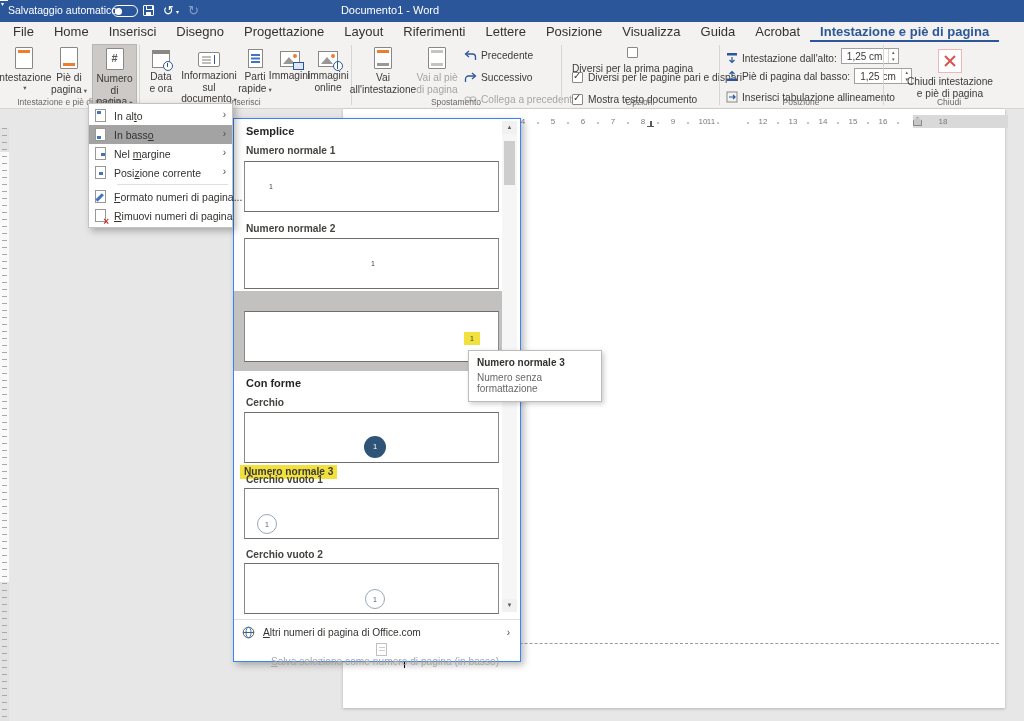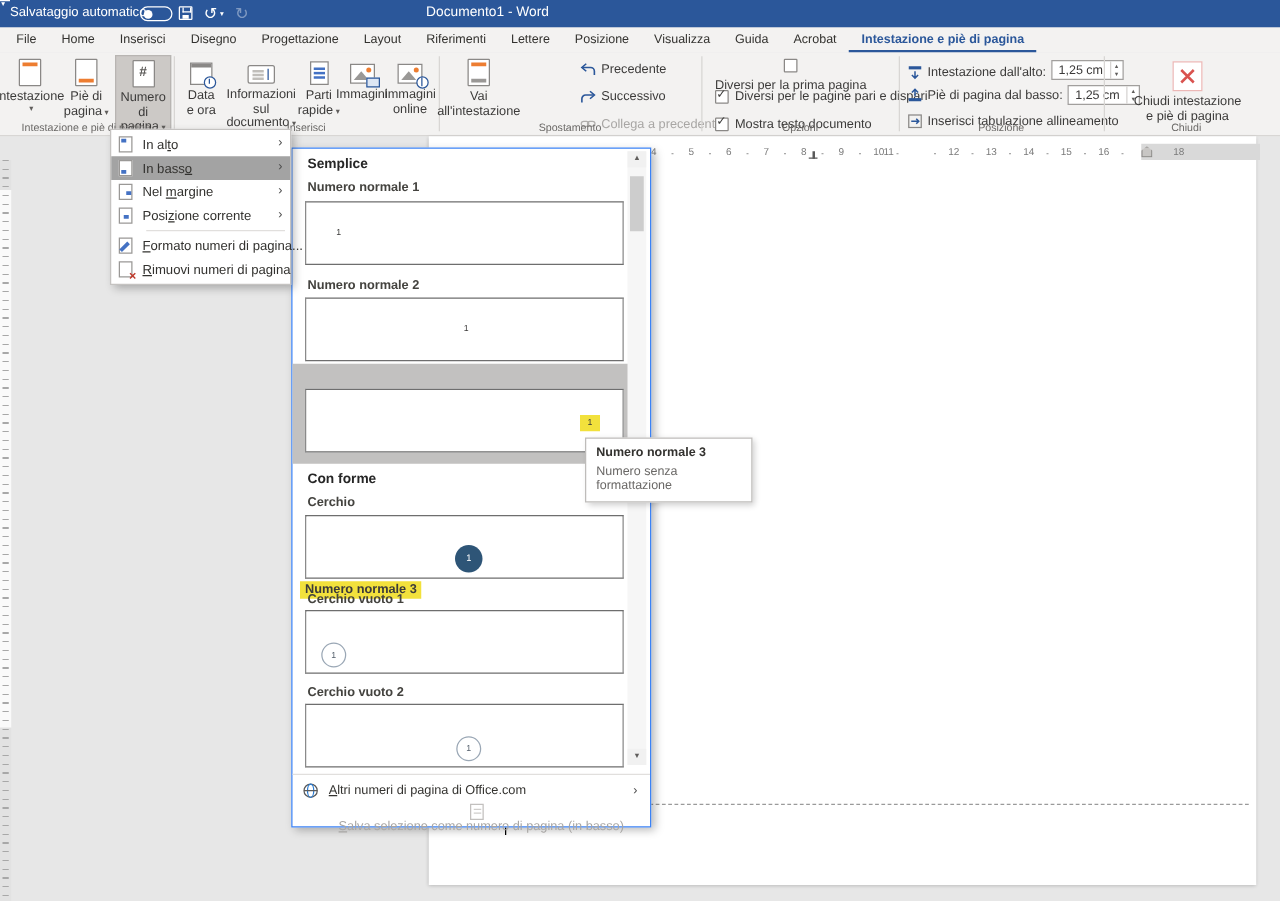--- a/index.html
+++ b/index.html
@@ -23,21 +23,21 @@
   #qat-ico::after{content:"▾";position:absolute;left:1px;top:0px;font-size:6px;color:#fff;}
   #doc-title{position:absolute;left:300px;top:4px;width:180px;text-align:center;font-size:11px;}
   #search-box{position:absolute;left:550px;top:2.5px;width:258px;height:17px;background:#7b99c7;border:1px solid #a4b7d8;border-radius:3px;display:flex;align-items:center;padding-left:26px;}
   #search-glyph{position:absolute;left:9px;top:3.5px;width:7px;height:7px;border:1.2px solid #132c52;border-radius:50%;}
   #search-glyph::after{content:"";position:absolute;left:6px;top:6px;width:4px;height:1.2px;background:#132c52;transform:rotate(45deg);}
   #search-input{border:none;outline:none;background:transparent;font-size:10.5px;color:#132c52;width:200px;}
   #search-input::placeholder{color:#132c52;opacity:1;}
 
   
   #tabrow{position:absolute;left:0;top:22px;width:1024px;height:20px;background:#f3f2f1;display:flex;align-items:stretch;padding-left:3px;}
-  .tab{font-size:10px;color:#33322f;padding:0 10px;line-height:19px;white-space:nowrap;}
+  .tab{font-size:13px;color:#33322f;padding:0 10px;line-height:19px;white-space:nowrap;}
   .tab.active{color:var(--accent,#2b579a);font-weight:700;border-bottom:2.5px solid var(--accent,#2b579a);}
 
   
   #ribbon{position:absolute;left:0;top:42px;width:1024px;height:67px;background:#f3f2f1;border-bottom:1px solid #d8d6d4;}
   .vsep{position:absolute;top:3px;height:60px;width:1px;background:#d8d6d4;}
   .grouplabel{position:absolute;top:55px;font-size:8.5px;color:#6a6866;text-align:center;white-space:nowrap;overflow:hidden;}
   .bigbtn{position:absolute;top:2px;height:62px;display:flex;flex-direction:column;align-items:center;padding-top:3px;font-size:10.2px;color:#3b3a39;text-align:center;line-height:1.15;}
   .bigbtn .lbl{margin-top:3px;}
   .bigbtn.pressed{background:#ccc9c6;border:1px solid #b8b5b2;}
   .bigbtn.disabled{color:#a6a4a2;}
@@ -230,20 +230,28 @@
     <div class="vsep" style="left:351px;"></div>
 
     <div class="bigbtn" style="left:354px;width:58px;">
       <span class="pageico">
           <span class="bar-t"></span>
           <span class="bar-bg"></span>
         </span>
       <span class="lbl">Vai</span>
       <span>all'intestazione</span>
     </div>
+    <div class="bigbtn disabled" style="left:413px;width:48px;">
+      <span class="pageico gray">
+          <span class="bar-t"></span>
+          <span class="bar-b"></span>
+        </span>
+      <span class="lbl">Vai al piè</span>
+      <span>di pagina</span>
+    </div>
     <div class="smallrow" style="left:464px;top:4px;">
       <svg class="navico" width="13" height="12">
           <path d="M5 8 L1.5 5 L5 2" stroke="#2b579a" stroke-width="1.3" fill="none"></path>
           <path d="M2 5 H8.5 A3 3 0 0 1 11.5 8 V11" stroke="#2b579a" stroke-width="1.3" fill="none"></path>
         </svg>
       <span>Precedente</span>
     </div>
     <div class="smallrow" style="left:464px;top:26px;">
       <svg class="navico" width="13" height="12">
           <path d="M8 8 L11.5 5 L8 2" stroke="#2b579a" stroke-width="1.3" fill="none"></path>

